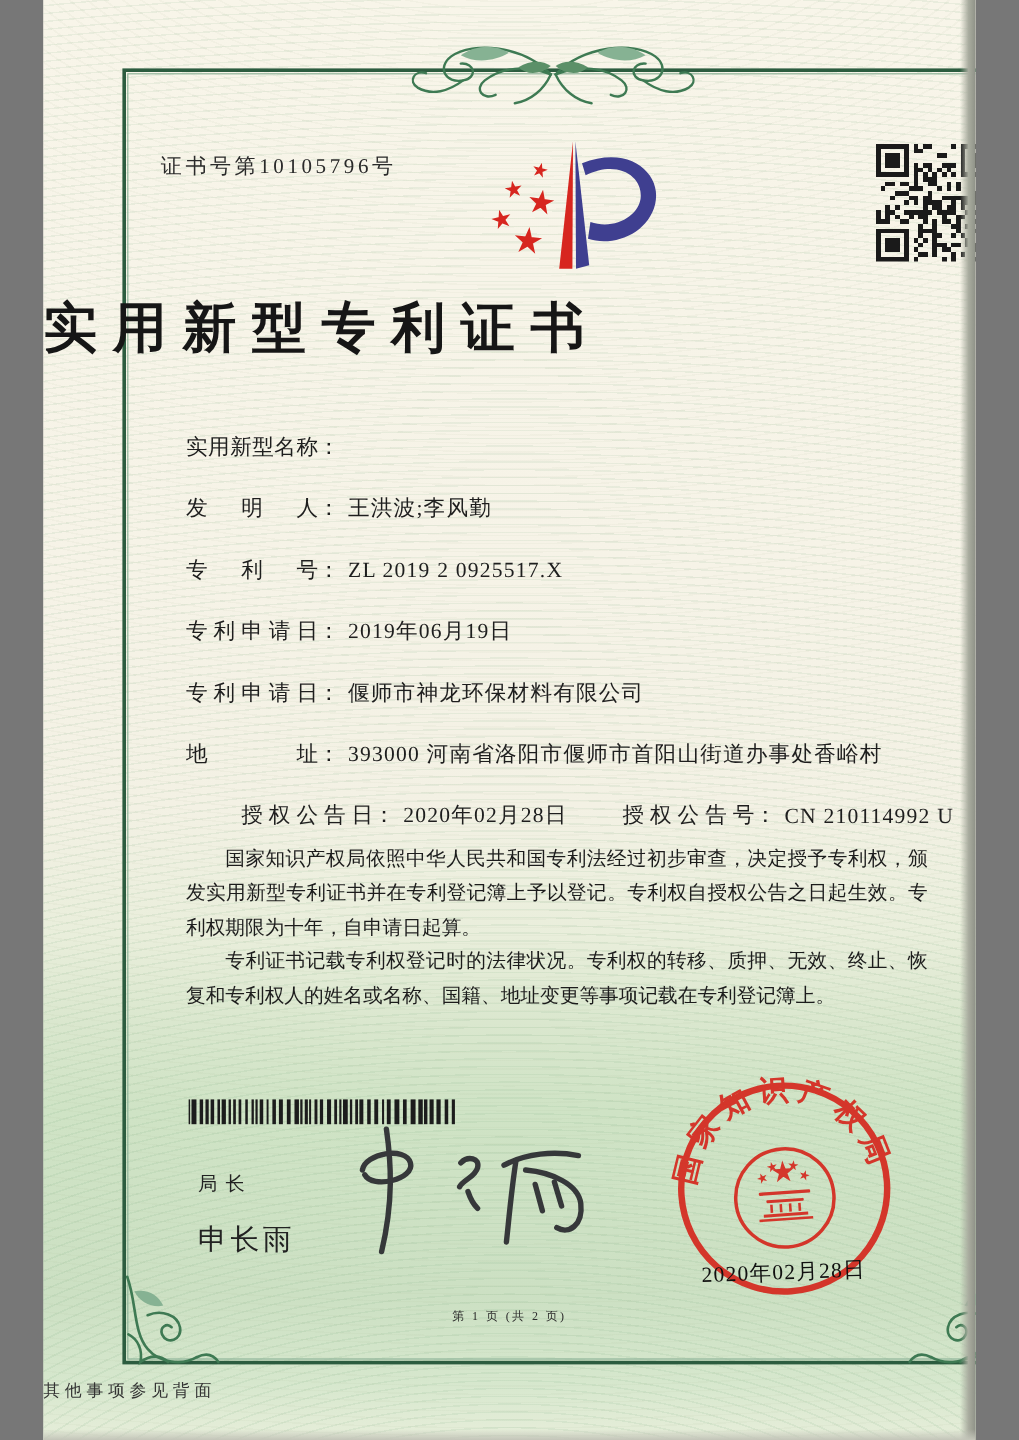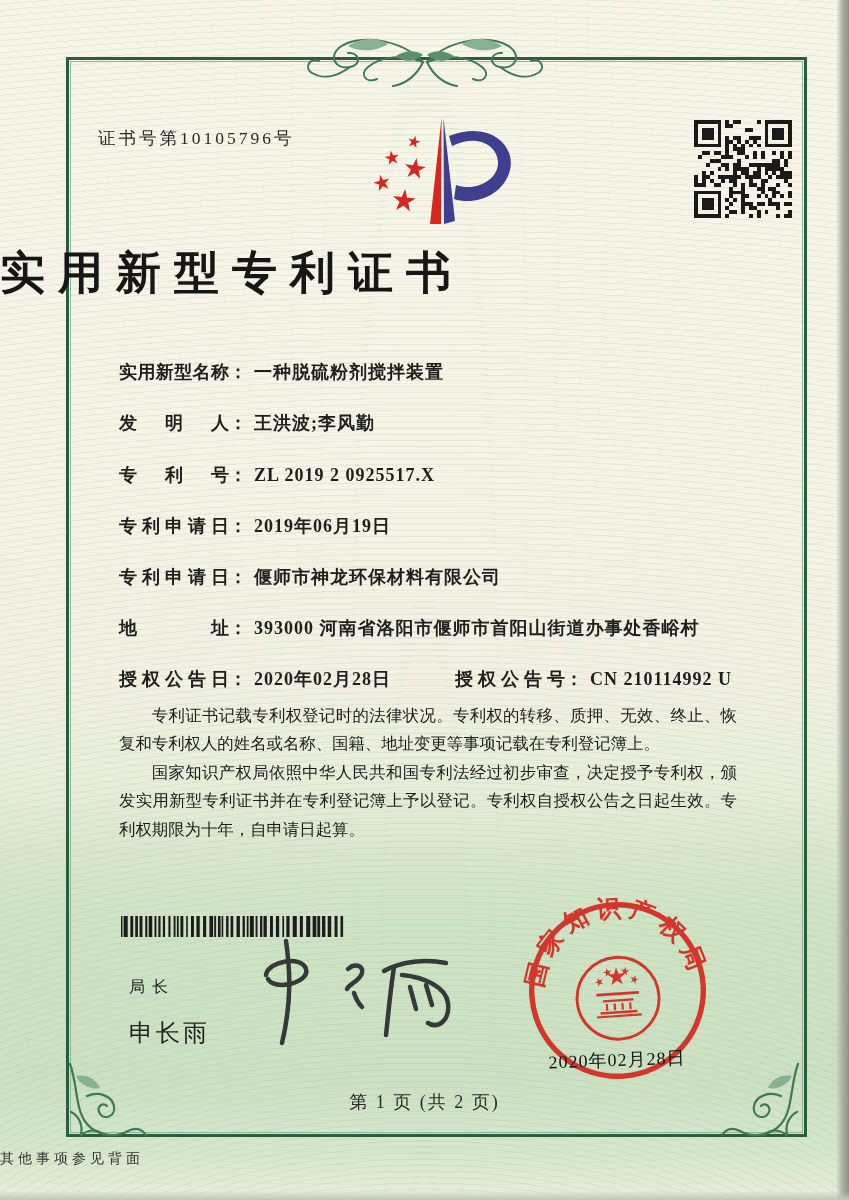--- a/index.html
+++ b/index.html
@@ -1,17 +1,17 @@
 <!DOCTYPE html>
 <html><head>
 <meta charset="utf-8">
 <style>
   html,body{margin:0;padding:0;background:#777;}
   .page{
-    position:relative;width:849px;height:1200px;margin:0 auto;overflow:hidden;
+    position:relative;width:777px;height:1200px;margin:0 auto;overflow:hidden;
     font-family:"Liberation Serif","DejaVu Serif",serif;color:#1e1e1e;
     background:linear-gradient(180deg,
       #f8f5e9 0%, #f6f3e7 40%, #f3f1e4 56%,
       #e9eedb 65%, #dae7ce 71%, #cfe3c5 77%,
       #cce0c3 90%, #d6e7cd 96%, #e7eeda 100%);
   }
   .page::before{
     content:'';position:absolute;inset:0;pointer-events:none;
     background:
       repeating-radial-gradient(120% 45% at 50% -12%, rgba(0,0,0,0) 0 10px, rgba(150,170,130,.06) 10px 12px),
@@ -22,34 +22,34 @@
   .edge-b{position:absolute;left:0;bottom:0;width:100%;height:9px;
     background:linear-gradient(180deg,rgba(0,0,0,0),#c3c5b9);}
   .frame{position:absolute;left:66px;top:57px;width:735px;height:1074px;
     border:3px solid #2c5c3f;}
   .frame::after{content:'';position:absolute;inset:1px;border:1px solid #8fb49a;}
   .abs{position:absolute;}
   .cert-no{left:98px;top:126px;font-size:17.5px;letter-spacing:3px;color:#2a2a2a;}
   .title{left:0;right:0;top:243px;text-align:left;font-size:45px;font-weight:600;
     letter-spacing:13px;color:#161616;}
   .rows{left:119px;top:0;width:640px;font-size:18px;}
-  .row{position:absolute;display:flex;align-items:baseline;white-space:nowrap;font-weight:bold;}
+  .row{position:absolute;display:flex;align-items:baseline;white-space:nowrap;}
   .r0{top:360px}.r1{top:411px}.r2{top:463px}.r3{top:514px}.r4{top:565px}.r5{top:616px}.r6{top:667px;width:640px}
   .rl{display:inline-block;width:110px;text-align:justify;text-align-last:justify;}
   .rv{margin-left:7px;letter-spacing:1px;}
-  .pair1{display:inline-flex;align-items:baseline;width:336px;}
-  .pair2{display:inline-flex;align-items:center;}
+  .pair1{display:inline-flex;align-items:baseline;width:336px;margin-left:46px;}
+  .pair2{display:inline-flex;align-items:flex-end;}
   .paras{left:119px;top:702px;width:618px;font-size:16.4px;line-height:28.4px;
     text-align:justify;color:#1c1c1c;}
   .paras p{margin:0;text-indent:2em;}
   .sig-title{left:129px;top:977px;font-size:16px;letter-spacing:7px;color:#222;}
   .sig-name{left:129px;top:1017px;font-size:24px;letter-spacing:3px;color:#222;}
   .seal-date{left:517px;top:1048px;width:200px;text-align:center;font-size:18px;
     letter-spacing:1px;color:#101010;transform:rotate(-2deg);}
-  .footer-page{left:0;right:0;top:1090px;text-align:center;font-size:18px;letter-spacing:2px;color:#2b2b2b;}
+  .footer-page{left:0;right:0;top:1090px;text-align:center;font-size:10px;letter-spacing:2px;color:#2b2b2b;}
   .back-note{left:0;right:0;top:1150px;text-align:left;font-size:14px;letter-spacing:4px;color:#333;}
   svg{display:block;}
 </style>
 </head>
 <body>
 
 <div class="page">
 
   <div class="frame abs"></div>
 
@@ -389,21 +389,20 @@
       <rect x="23" y="24" width="1" height="1" fill="#1a1a1a"></rect>
       <rect x="24" y="24" width="1" height="1" fill="#1a1a1a"></rect>
     </svg>
 
   <div class="abs title">实用新型专利证书</div>
 
   <div class="abs rows">
     <div class="row r0">
       <span class="rl">实用新型名称</span>
         <span>：</span>
-      <span class="rv">一种脱硫粉剂搅拌装置</span>
     </div>
     <div class="row r1">
       <span class="rl">发明人</span>
         <span>：</span>
       <span class="rv">王洪波;李风勤</span>
     </div>
     <div class="row r2">
       <span class="rl">专利号</span>
         <span>：</span>
       <span class="rv">ZL 2019 2 0925517.X</span>
@@ -431,22 +430,22 @@
       </span>
       <span class="pair2">
         <span class="rl">授权公告号</span>
           <span>：</span>
         <span class="rv">CN 210114992 U</span>
       </span>
     </div>
   </div>
 
   <div class="abs paras">
+    <p>国家知识产权局依照中华人民共和国专利法经过初步审查，决定授予专利权，颁发实用新型专利证书并在专利登记簿上予以登记。专利权自授权公告之日起生效。专利权期限为十年，自申请日起算。</p>
     <p>专利证书记载专利权登记时的法律状况。专利权的转移、质押、无效、终止、恢复和专利权人的姓名或名称、国籍、地址变更等事项记载在专利登记簿上。</p>
-    <p>国家知识产权局依照中华人民共和国专利法经过初步审查，决定授予专利权，颁发实用新型专利证书并在专利登记簿上予以登记。专利权自授权公告之日起生效。专利权期限为十年，自申请日起算。</p>
   </div>
 
   <svg id="barcode" class="abs" style="left:121px;top:916px" width="224" height="21" viewBox="0 0 224 21" preserveAspectRatio="none">
       <rect x="0" y="0" width="1.432773308828473" height="21" fill="#1c1c1c"></rect>
       <rect x="2.5814731270074844" y="0" width="4.135341371782124" height="21" fill="#1c1c1c"></rect>
       <rect x="9.394483392499387" y="0" width="2.8600467518903314" height="21" fill="#1c1c1c"></rect>
       <rect x="14.22778219571337" y="0" width="2.705451371055096" height="21" fill="#1c1c1c"></rect>
       <rect x="18.509054012969134" y="0" width="2.949311691056937" height="21" fill="#1c1c1c"></rect>
       <rect x="24.209938719775526" y="0" width="2.1218835708685218" height="21" fill="#1c1c1c"></rect>
       <rect x="27.70609836410731" y="0" width="3.5394516823813316" height="21" fill="#1c1c1c"></rect>

